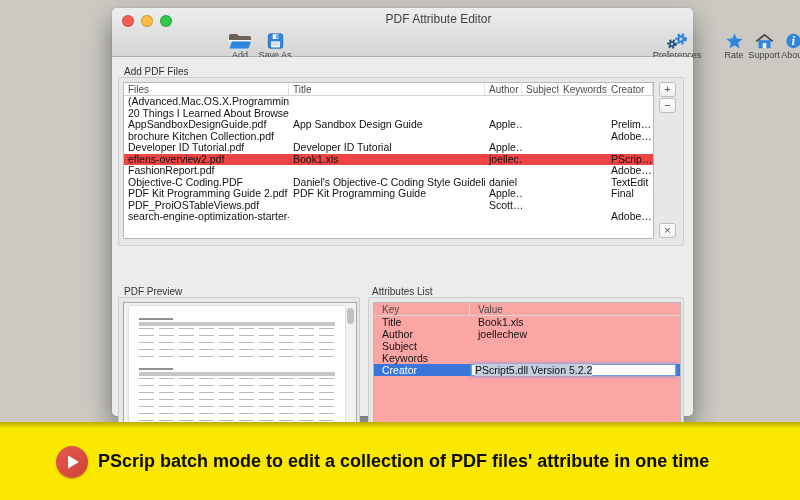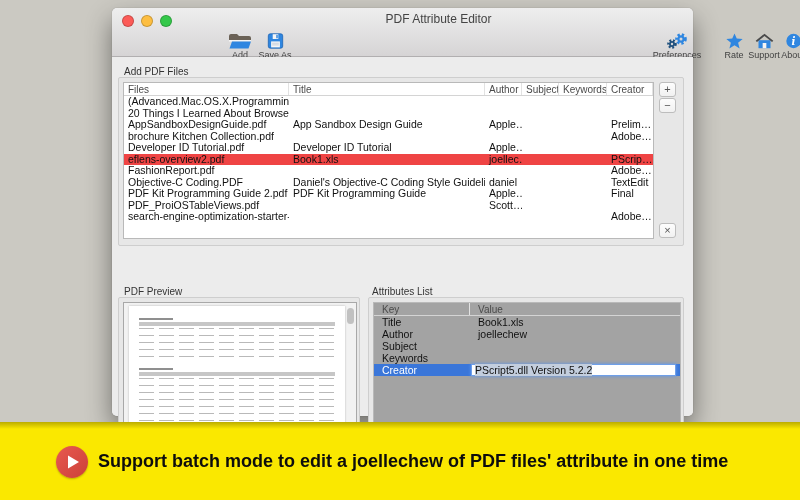--- a/index.html
+++ b/index.html
@@ -54,21 +54,21 @@
   .pv-title { height:2px; width:34px; background:#8f8f8f; margin-bottom:2px; }
   .pv-grid { border-top:4px solid #c6c6c6;
              background:
                repeating-linear-gradient(to right, rgba(255,255,255,0) 0 15px, #ffffff 15px 20px),
                repeating-linear-gradient(to bottom, #ffffff 0 2px, #b9b9b9 2px 3px, #ffffff 3px 7px); }
   .pv-thumb { position:absolute; right:2px; top:5px; width:7px; height:16px;
               background:#c1c1c1; border-radius:3.5px; }
 
   
   .attrs { position:absolute; left:4px; top:4px; width:308px; height:126px;
-           background:#a3a3a3; border:1px solid #b9b9b9; overflow:hidden; font-size:10.5px; color:#111; }
+           background:#fca5a5; border:1px solid #b9b9b9; overflow:hidden; font-size:10.5px; color:#111; }
   .ahead { display:flex; height:13px; line-height:13px; border-bottom:1px solid #d4d4d4;
            font-size:10px; color:#4a4a4a; }
   .arow { display:flex; height:12px; line-height:12px; position:relative; }
   .ak { width:96px; padding-left:8px; white-space:nowrap; overflow:hidden; flex:none; }
   .ahead .ak { border-right:1px solid #e2e2e2; }
   .av { flex:1; padding-left:8px; white-space:nowrap; overflow:hidden; }
   .arow.selblue { background:#3a76d9; color:#fff; }
   .efield { position:absolute; left:97px; top:0; right:4px; height:12px; background:#fff;
             border:1px solid #6f9fe8; border-radius:1px;
             box-shadow:0 0 3px 1px rgba(90,150,240,.65);
@@ -325,13 +325,13 @@
     </div>
   </div>
 </div>
 
 <div class="banner"></div>
 <div class="playbtn">
   <svg width="32" height="32" viewBox="0 0 32 32">
     <polygon points="12,9.5 12,22.5 23,16" fill="#ffffff"></polygon>
   </svg>
 </div>
-<div class="banner-text">Support batch mode to edit a joellechew of PDF files' attribute in one time</div>
+<div class="banner-text">PScrip batch mode to edit a collection of PDF files' attribute in one time</div>
 
 </body></html>

